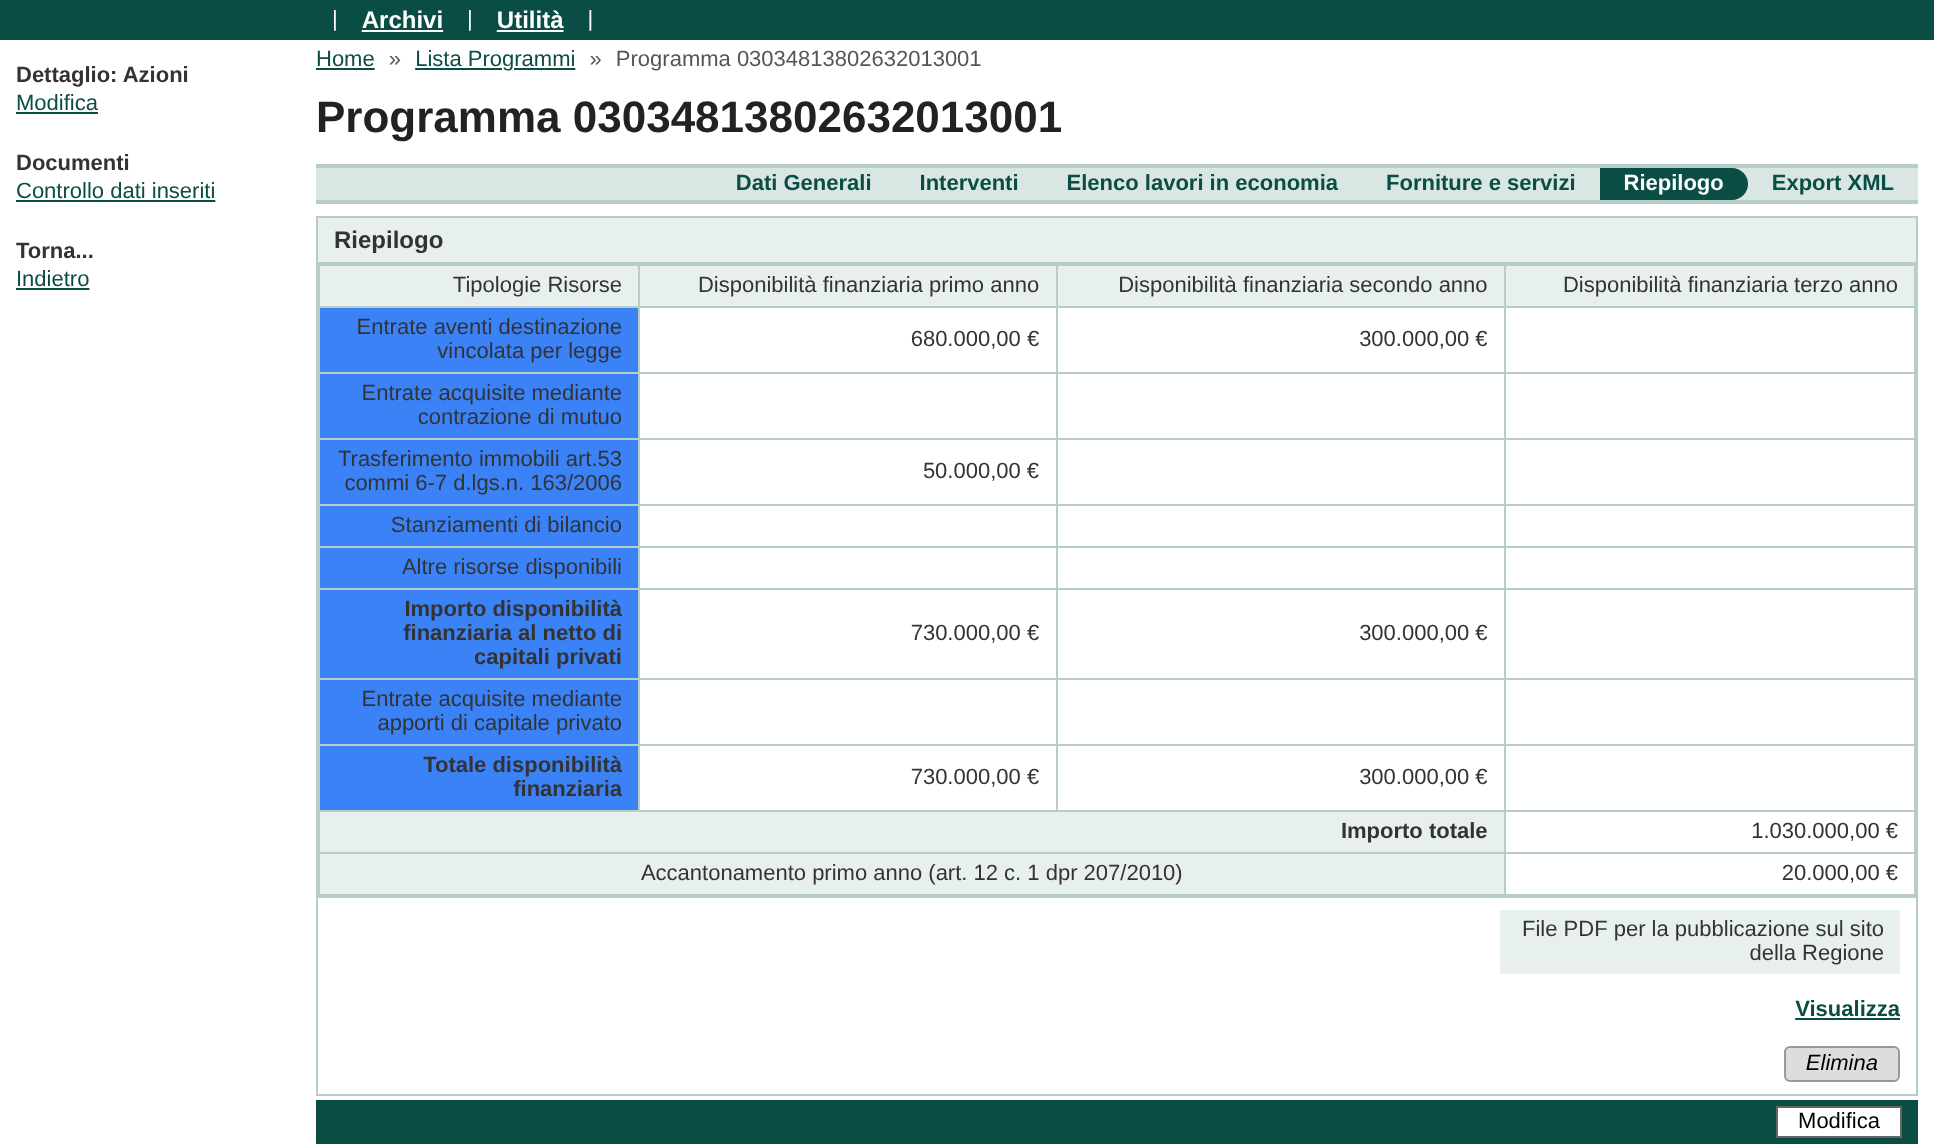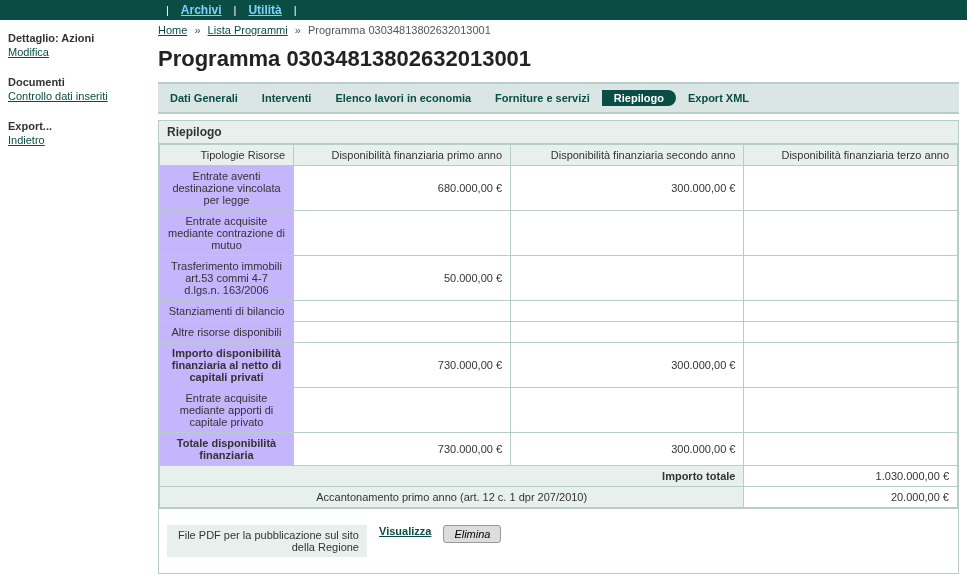--- a/index.html
+++ b/index.html
@@ -1,53 +1,53 @@
 <!DOCTYPE html>
 <html><head>
 <meta charset="utf-8">
 <style>
   * { box-sizing: border-box; margin: 0; padding: 0; }
   body { font-family: Verdana, Arial, sans-serif; font-size: 11px; color: #333; background: #fff; width: 967px; }
   
   .top-bar { background: #0a4d44; height: 20px; display: flex; align-items: center; padding-left: 158px; }
   .top-bar .menu-sep { color: #fff; padding: 0 8px; }
-  .top-bar a { color: #7dd3fc; text-decoration: underline; font-weight: bold; font-size: 12px; padding: 0 4px; }
+  .top-bar a { color: #ffffff; text-decoration: underline; font-weight: bold; font-size: 12px; padding: 0 4px; }
   
   .main-wrap { display: flex; }
   
   .sidebar { width: 158px; padding: 12px 8px; font-size: 11px; }
   .sidebar .group { margin-bottom: 18px; }
   .sidebar .group-title { font-weight: bold; color: #333; margin-bottom: 2px; }
   .sidebar a { color: #0a4d44; text-decoration: underline; display: block; }
   
   .content { flex: 1; padding: 0 8px 0 0; }
   
   .breadcrumb { font-size: 11px; padding: 4px 0; color: #555; }
   .breadcrumb a { color: #0a4d44; text-decoration: underline; }
   .breadcrumb .sep { padding: 0 4px; }
   
   .page-title { font-size: 22px; font-weight: bold; color: #222; padding: 6px 0 10px 0; }
   
-  .tabs { display: flex; background: #d9e6e3; border-top: 2px solid #b8ccc8; border-bottom: 2px solid #b8ccc8; height: 32px; align-items: center; position: relative; }
+  .tabs { display: flex; background: #d9e6e3; border-top: 2px solid #b8ccc8; border-bottom: 2px solid #b8ccc8; height: 20px; align-items: center; position: relative; justify-content: flex-end; }
   .tab { padding: 2px 12px; font-size: 11px; font-weight: bold; color: #0a4d44; cursor: pointer; white-space: nowrap; }
   .tab.active { background: #0a4d44; color: #fff; border-radius: 0 10px 10px 0; }
   .tab-export { border-radius: 0 10px 10px 0; background: #d9e6e3; }
   
   .panel { border: 1px solid #b8ccc8; margin-top: 6px; }
   .panel-title { font-weight: bold; background: #e8f0ee; padding: 4px 8px; border-bottom: 1px solid #b8ccc8; font-size: 12px; }
   
   table.data { width: 100%; border-collapse: collapse; font-size: 11px; }
   table.data th, table.data td { border: 1px solid #b8ccc8; padding: 4px 8px; text-align: right; vertical-align: middle; }
   table.data th { background: #e8f0ee; font-weight: normal; color: #333; }
-  table.data .row-label { background: #c4b5fd; text-align: center; width: 134px; }
+  table.data .row-label { background: #3b82f6; text-align: right; width: 160px; }
   table.data .row-label.bold { font-weight: bold; }
   table.data .footer-label { background: #e8f0ee; font-weight: bold; text-align: right; }
   table.data .footer-label-norm { background: #e8f0ee; font-weight: normal; text-align: center; }
   
-  .pdf-bar { display: flex; align-items: flex-start; border: 1px solid #b8ccc8; border-top: none; padding: 16px 8px; gap: 12px; background:#fff; }
+  .pdf-bar { display: flex; align-items: flex-end; border: 1px solid #b8ccc8; border-top: none; padding: 6px 8px; gap: 12px; background:#fff;flex-direction:column; }
   .pdf-label { background: #e8f0ee; padding: 4px 8px; text-align: right; width: 200px; font-size: 11px; }
   .pdf-bar a { color: #0a4d44; text-decoration: underline; font-weight: bold; }
   .btn { background: #ddd; border: 1px solid #999; border-radius: 3px; padding: 2px 10px; font-size: 11px; cursor: pointer; font-family: inherit; font-style: italic; }
   
   .bottom-bar { background: #0a4d44; height: 22px; margin-top: 2px; display: flex; justify-content: flex-end; align-items: center; padding-right: 8px; }
   .bottom-bar .btn-white { background: #fff; border: 1px solid #666; padding: 1px 10px; font-size: 11px; cursor: pointer; font-family:inherit; }
 </style>
 </head>
 <body>
 
@@ -64,21 +64,21 @@
   <div class="sidebar">
     <div class="group">
       <div class="group-title">Dettaglio: Azioni</div>
       <a href="#">Modifica</a>
     </div>
     <div class="group">
       <div class="group-title">Documenti</div>
       <a href="#">Controllo dati inseriti</a>
     </div>
     <div class="group">
-      <div class="group-title">Export...</div>
+      <div class="group-title">Torna...</div>
       <a href="#">Indietro</a>
     </div>
   </div>
 
   <div class="content">
     <div class="breadcrumb">
       <a href="#">Home</a>
       <span class="sep">»</span>
       <a href="#">Lista Programmi</a>
       <span class="sep">»</span>
@@ -112,21 +112,21 @@
           <td>300.000,00 €</td>
           <td></td>
         </tr>
         <tr>
           <td class="row-label">Entrate acquisite mediante contrazione di mutuo</td>
           <td></td>
           <td></td>
           <td></td>
         </tr>
         <tr>
-          <td class="row-label">Trasferimento immobili art.53 commi 4-7 d.lgs.n. 163/2006</td>
+          <td class="row-label">Trasferimento immobili art.53 commi 6-7 d.lgs.n. 163/2006</td>
           <td>50.000,00 €</td>
           <td></td>
           <td></td>
         </tr>
         <tr>
           <td class="row-label">Stanziamenti di bilancio</td>
           <td></td>
           <td></td>
           <td></td>
         </tr>

